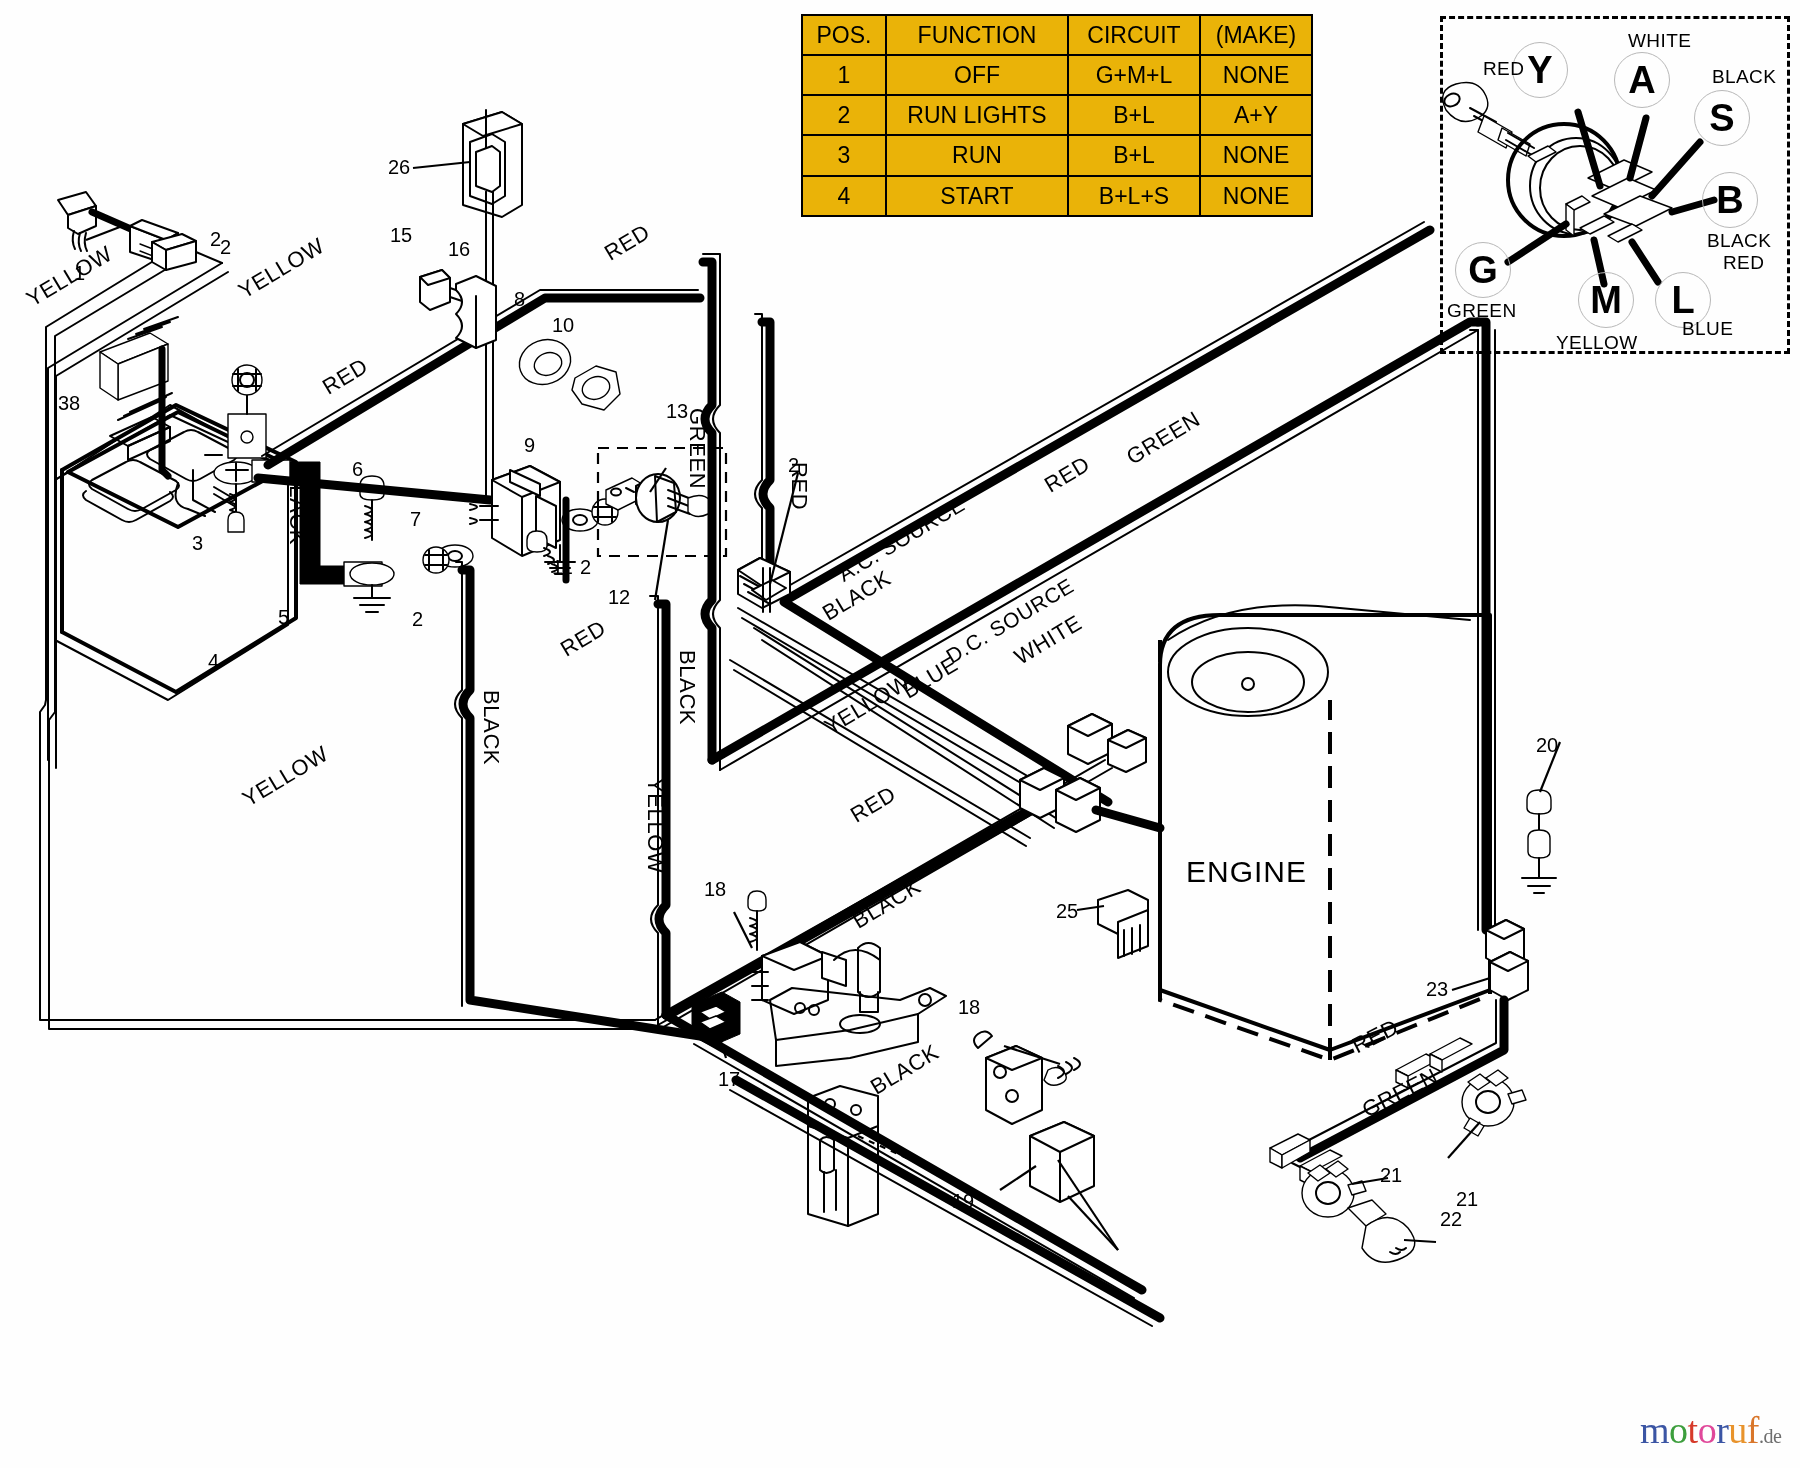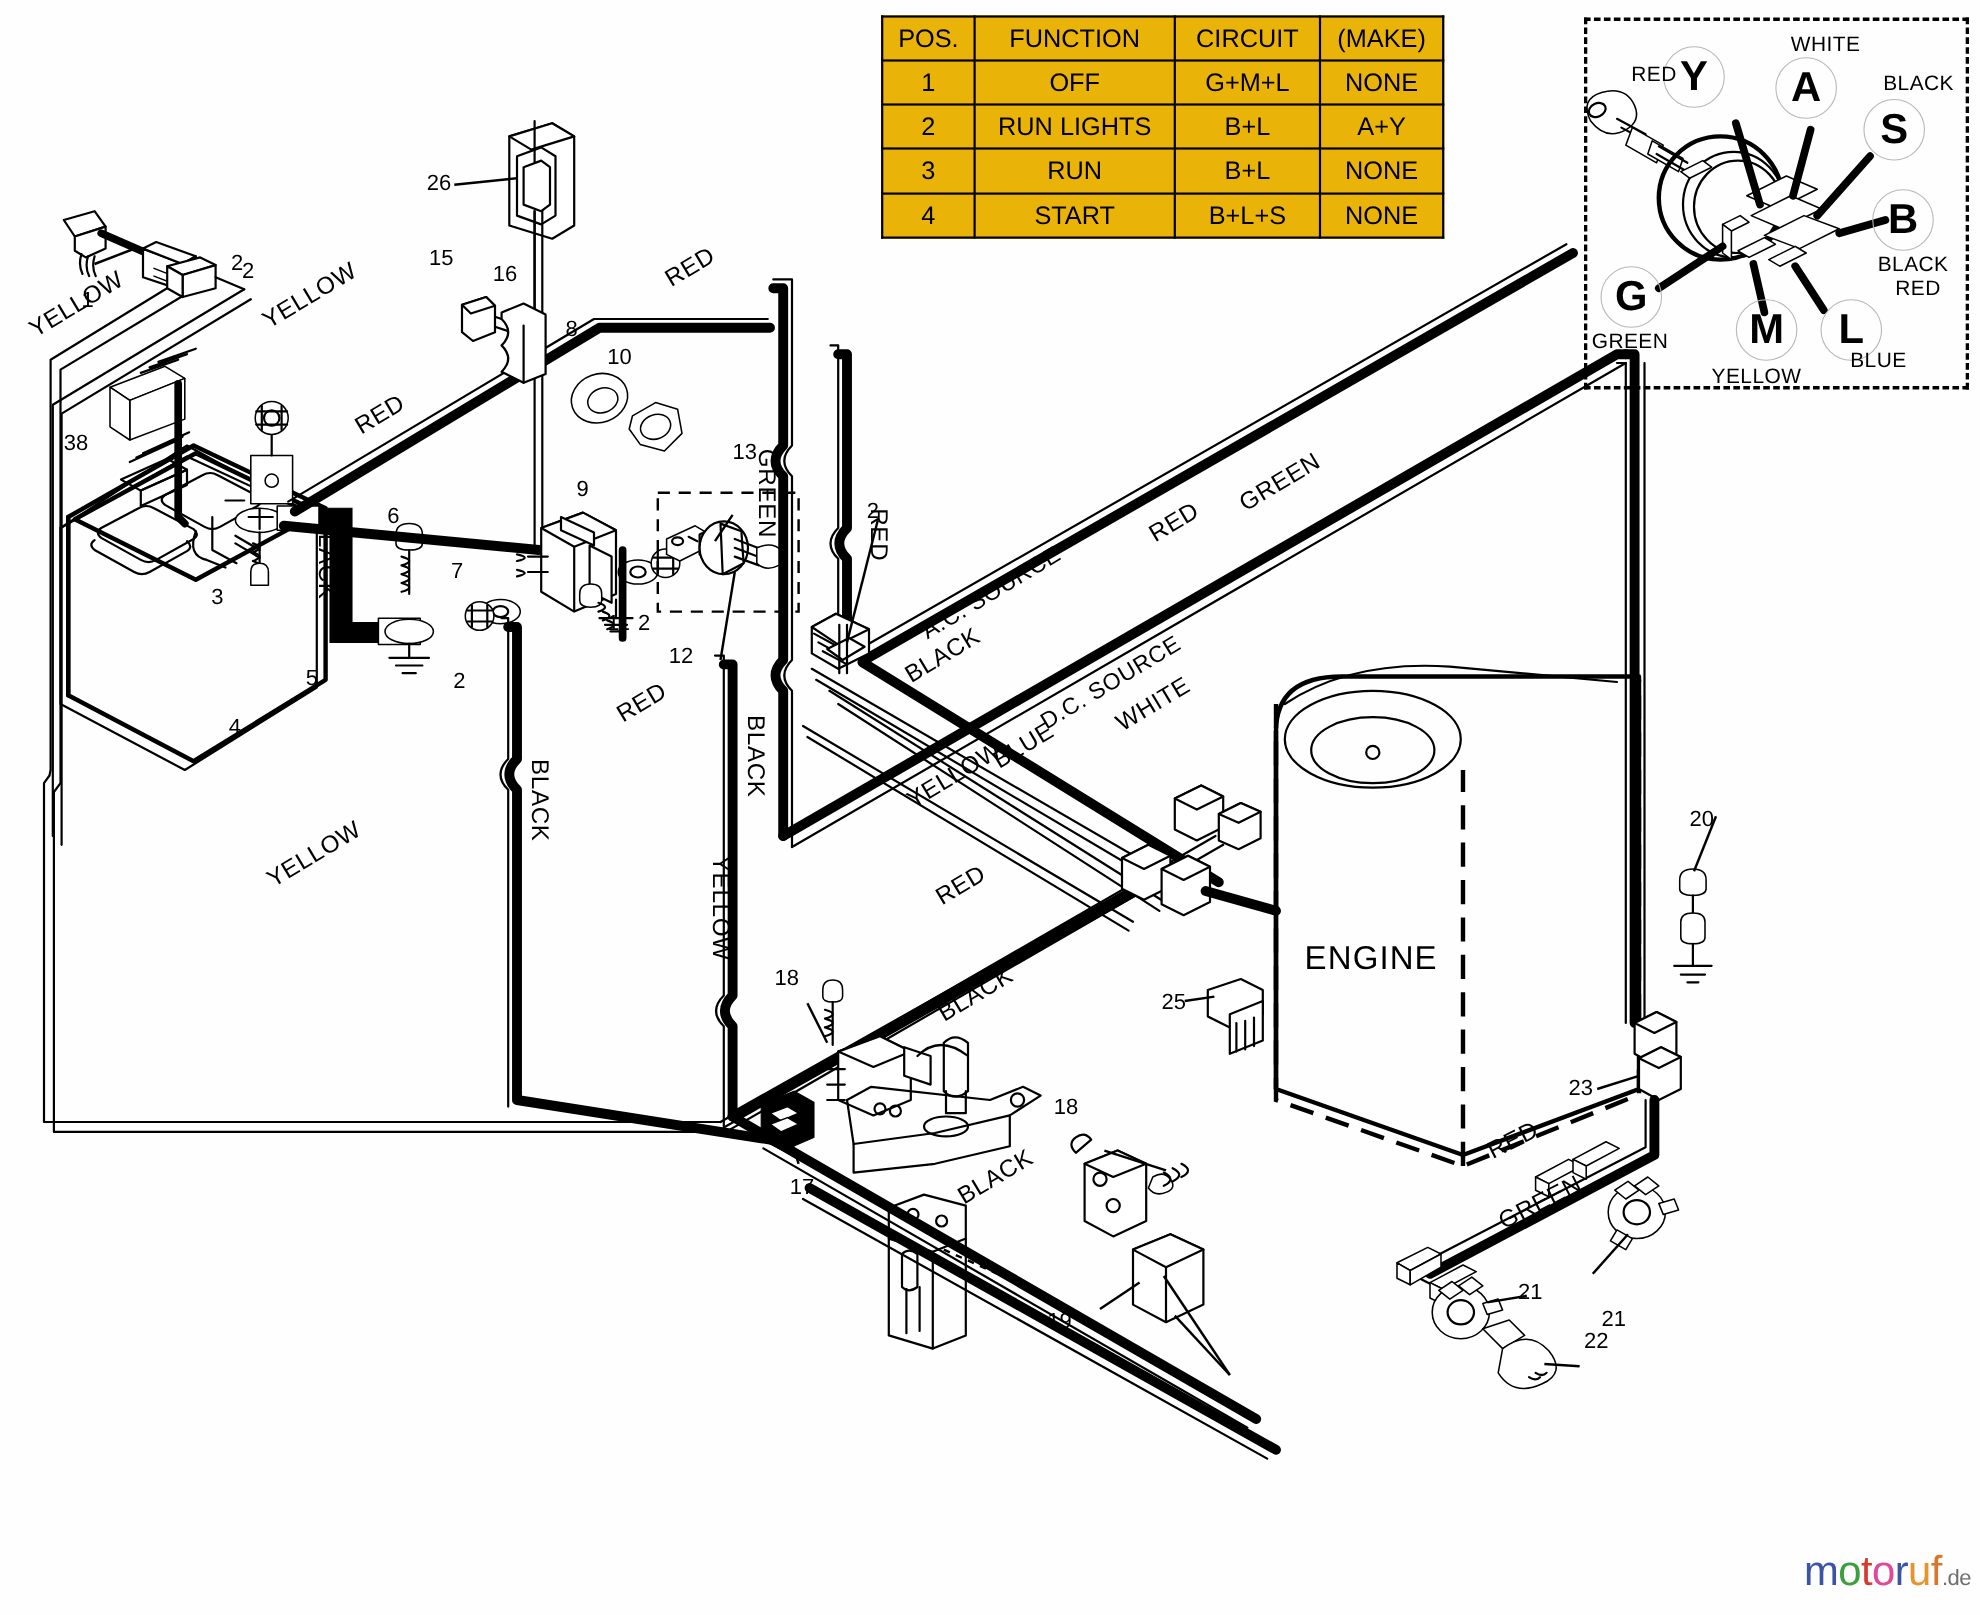--- a/index.html
+++ b/index.html
@@ -108,21 +108,21 @@
   .enginetext {
     font-size: 30px;
     font-weight: 400;
     letter-spacing: 1px;
   }
   
   #watermark {
     position: absolute;
     left: 1640px;
     top: 1408px;
-    font-family: Liberation Sans, sans-serif;
+    font-family: Liberation Serif, serif;
     font-size: 38px;
     font-weight: 400;
     letter-spacing: -0.5px;
     white-space: nowrap;
   }
   #watermark .wm-de {
     font-size: 20px;
     color: #6e6e6e;
   }
 </style>

